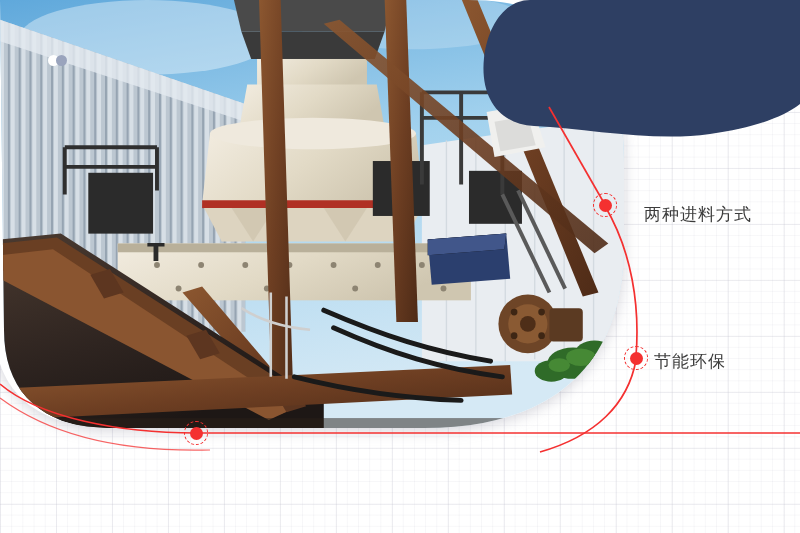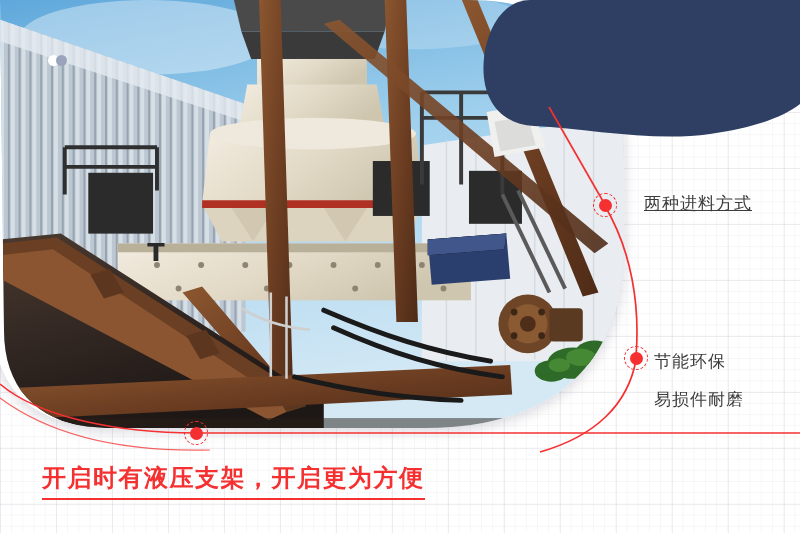--- a/index.html
+++ b/index.html
@@ -364,19 +364,17 @@
   </div>
   <div class="marker" style="left:636px; top:358px;">
     <span class="ring"></span>
       <span class="core"></span>
   </div>
   <div class="marker" style="left:196px; top:433px;">
     <span class="ring"></span>
       <span class="core"></span>
   </div>
 
-  <div class="feature-label" style="left:644px; top:192px;text-decoration:underline;">两种进料方式</div>
+  <div class="feature-label" style="left:644px; top:203px;">两种进料方式</div>
   <div class="feature-label" style="left:654px; top:350px;">节能环保</div>
-  <div class="feature-label" style="left:654px; top:388px;">易损件耐磨</div>
-
-  <div class="caption">开启时有液压支架，开启更为方便</div>
+
 
 </div>
 
 </body></html>

